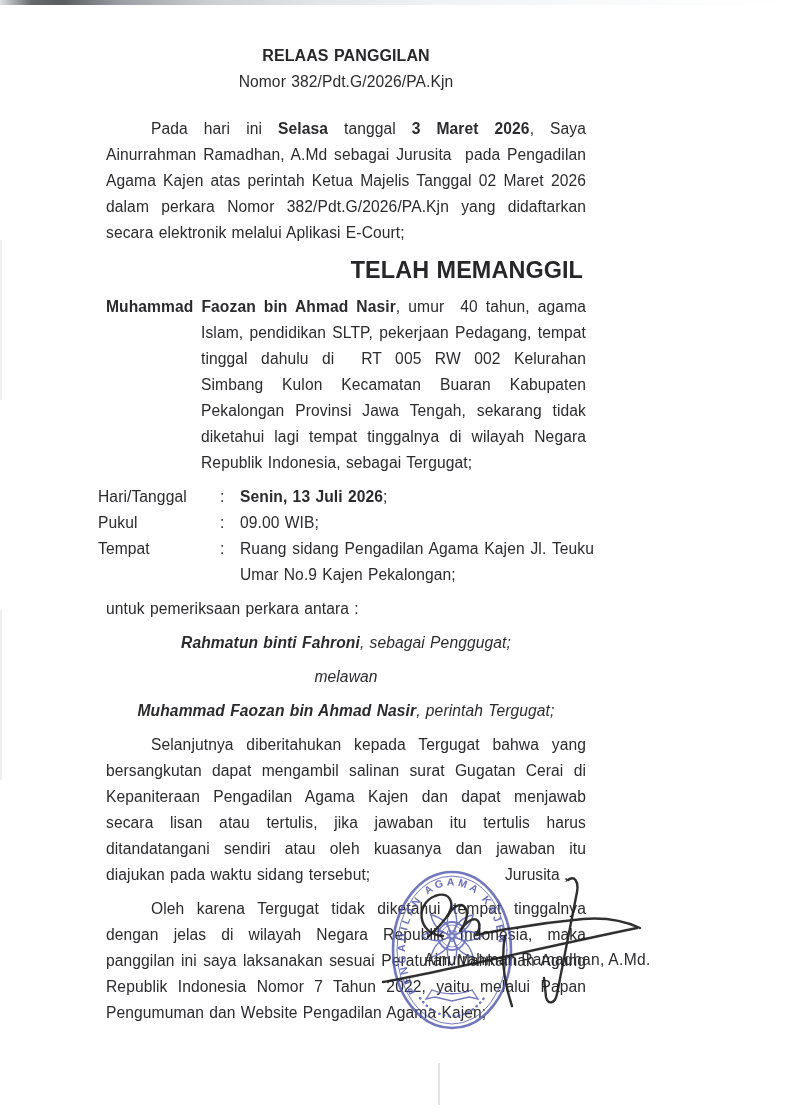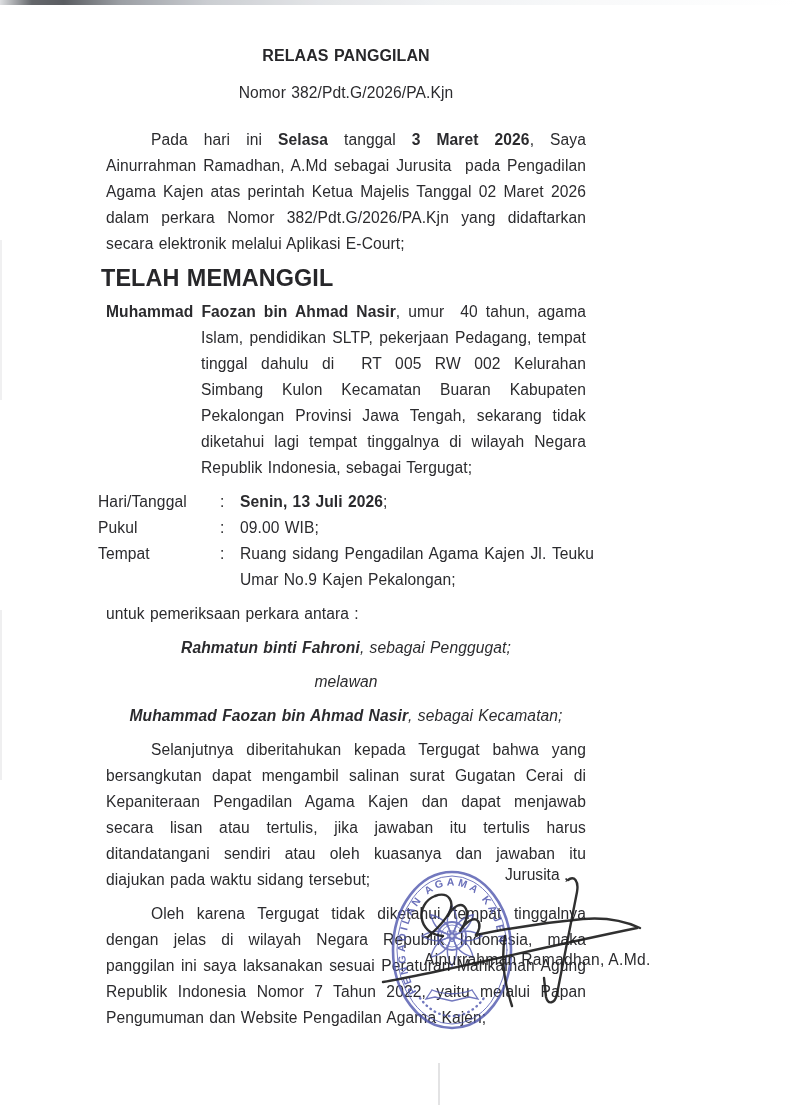--- a/index.html
+++ b/index.html
@@ -23,23 +23,23 @@
 
   .doc{
     position:absolute;left:0;top:0;width:652px;
     padding:46px 58px 0 98px;box-sizing:border-box;
     font-size:15.6px;line-height:26px;
     letter-spacing:.1px;word-spacing:.8px;
   }
   .doc p{margin:8px;text-align:justify;}
   .b{font-weight:bold;}
   .doc-title{margin:0;text-align:center;font-size:16px;font-weight:bold;line-height:20px;color:#27272a;}
-  .case-number{margin:17px 0 24px 0;text-align:center;line-height:20px;}
+  .case-number{margin:6px 0 24px 0;text-align:center;line-height:20px;}
   .p-indent{text-indent:45px;}
-  .center-heading{margin:3px;text-align:left;font-weight:bold;line-height:26px;color:#27272a;}
+  .center-heading{margin:11px;text-align:right;font-weight:bold;line-height:26px;color:#27272a;}
   .hanging{padding-left:95px;text-indent:-95px;}
   .center-line{text-align:center !important;font-style:italic;}
 
   .sched-row{display:flex;line-height:26px;}
   .s-label{width:122px;flex:none;}
   .s-colon{width:18px;flex:none;}
   .s-value{flex:1;text-align:justify;padding-left:2px;}
 
   
   .sig-role{position:absolute;left:505px;top:864px;font-size:15.6px;line-height:22px;z-index:2;text-align:center;}
@@ -80,21 +80,21 @@
     </div>
     <div class="sched-row">
       <span class="s-label">Tempat</span>
       <span class="s-colon">:</span>
       <span class="s-value"><span>Ruang sidang Pengadilan Agama Kajen Jl. Teuku Umar No.9 Kajen Pekalongan;</span></span>
     </div>
 
     <p>untuk pemeriksaan perkara antara :</p>
     <p class="center-line"><span class="b">Rahmatun binti Fahroni</span><span>, sebagai Penggugat;</span></p>
     <p class="center-line">melawan</p>
-    <p class="center-line"><span class="b">Muhammad Faozan bin Ahmad Nasir</span><span>, sebagai Kecamatan;</span></p>
+    <p class="center-line"><span class="b">Muhammad Faozan bin Ahmad Nasir</span><span>, perintah Tergugat;</span></p>
 
     <p class="p-indent">Selanjutnya diberitahukan kepada Tergugat bahwa yang bersangkutan dapat mengambil salinan surat Gugatan Cerai di Kepaniteraan Pengadilan Agama Kajen dan dapat menjawab secara lisan atau tertulis, jika jawaban itu tertulis harus ditandatangani sendiri atau oleh kuasanya dan jawaban itu diajukan pada waktu sidang tersebut;</p>
     <p class="p-indent">Oleh karena Tergugat tidak diketahui tempat tinggalnya dengan jelas di wilayah Negara Republik Indonesia, maka panggilan ini saya laksanakan sesuai Peraturan Mahkamah Agung Republik Indonesia Nomor 7 Tahun 2022, yaitu melalui Papan Pengumuman dan Website Pengadilan Agama Kajen;</p>
   </div>
 
   <div class="sig-role">Jurusita ,</div>
 
   <svg class="stamp" viewBox="0 0 132 168" aria-hidden="true">
     <defs>
       <path id="stp" d="M 33 129 A 47 64 0 1 1 99 129" fill="none"></path>

